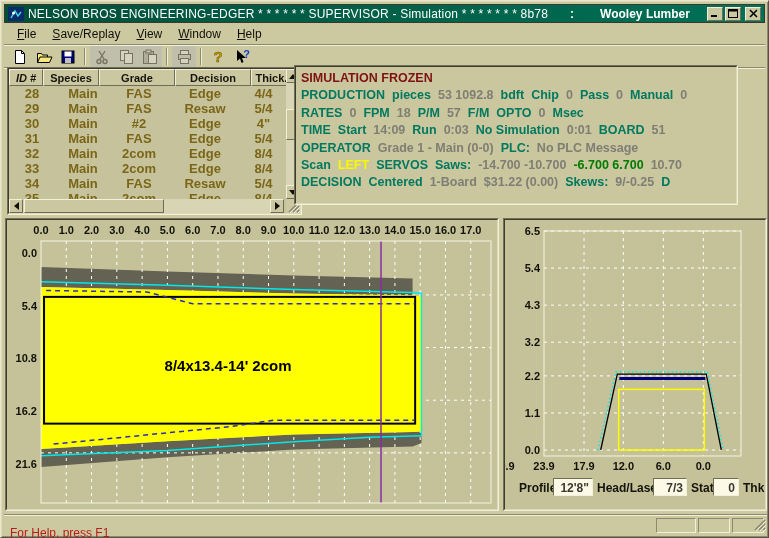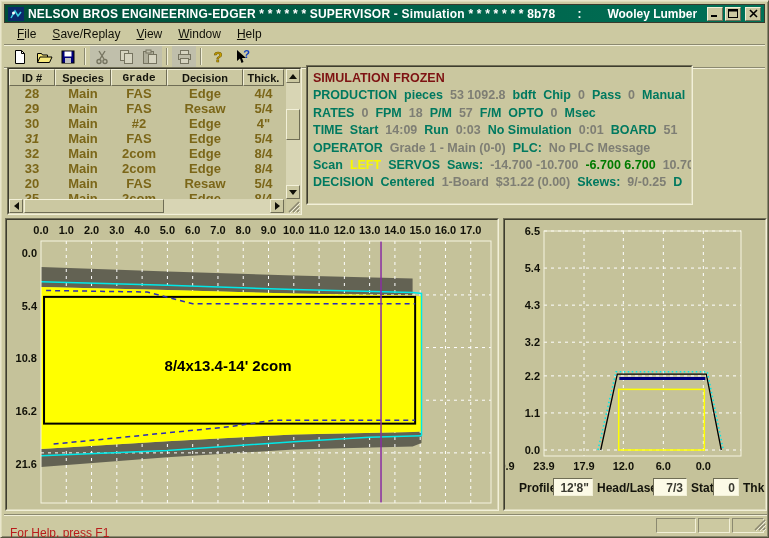--- a/index.html
+++ b/index.html
@@ -8,21 +8,21 @@
   *{box-sizing:border-box}
 
   #win{position:relative;width:769px;height:538px;background:#ccc9a1;overflow:hidden;
        border:1px solid;border-color:#e9e6cb #55533d #55533d #e9e6cb;
        box-shadow:inset 1px 1px 0 #dddab8, inset -1px -1px 0 #8b8970}
 
   
   .titlebar{position:absolute;left:3px;top:3px;right:3px;height:19px;display:flex;align-items:center;
             background:linear-gradient(90deg,#004f39,#007157);padding:0 3px;
             border:1px solid #3a3a2c}
-  .title-text{color:#fff;font-size:12px;font-weight:bold;white-space:nowrap;margin-left:4px;letter-spacing:.2px}
+  .title-text{color:#fff;font-size:12px;font-weight:normal;white-space:nowrap;margin-left:4px;letter-spacing:.2px}
   .title-sep{color:#fff;font-size:12px;font-weight:bold;margin:0 26px 0 22px}
   .title-client{color:#fff;font-size:12px;font-weight:bold}
   .title-spacer{flex:1}
   .win-btn{width:16px;height:14px;margin-left:2px;background:#cbc8a1;display:flex;align-items:center;justify-content:center;
            border:1px solid;border-color:#f2f0d8 #6f6d55 #6f6d55 #f2f0d8;flex:none}
   .win-btn.close{margin-left:4px}
   .app-icon{width:16px;height:14px;flex:none;display:block}
 
   
   .menubar{position:absolute;left:3px;top:23px;right:1px;height:19px;display:flex;align-items:center;
@@ -61,21 +61,21 @@
           display:flex;align-items:center;justify-content:center}
   .sb-thumb{position:absolute;background:#cbc8a1;border:1px solid;border-color:#f2f0d8 #6f6d55 #6f6d55 #f2f0d8}
   .arr{width:0;height:0;border:4px solid transparent}
   .arr.up{border-bottom:5px solid #101008;margin-top:-4px}
   .arr.down{border-top:5px solid #101008;margin-bottom:-4px}
   .arr.left{border-right:5px solid #101008;margin-left:-4px}
   .arr.right{border-left:5px solid #101008;margin-right:-4px}
   .grip{position:absolute;right:0;bottom:0;width:14px;height:14px;background:#ccc9a1}
 
   
-  #info-panel{left:305px;top:64px;width:387px;height:140px}
+  #info-panel{left:293px;top:64px;width:444px;height:140px}
   #info-panel>.inner{background:#cac79f;padding:3px 5px;overflow:hidden}
   .sim-line{white-space:nowrap;line-height:17.4px;font-size:12.5px;font-weight:bold;height:17.4px}
   .seg{margin-right:7px}
   .seg.lab{color:#00795f}
   .seg.val{color:#7e7e74}
   .seg.warn{color:#7e1212}
   .seg.hot{color:#f8f800}
   .seg.good{color:#007a00}
 
   
@@ -195,23 +195,23 @@
         <svg width="17" height="16">
           <path d="M3 1 L3 12 L6 9.5 L7.5 14 L9.5 13 L8 9 L12 9 z" fill="#000"></path>
           <text x="12.5" y="9" text-anchor="middle" font-size="11" font-weight="bold" fill="#1040c0">?</text>
         </svg>
       </span>
     </div>
 
   <div class="panel" id="table-panel">
     <div class="inner">
       <div class="tbl-header" id="tbl-header">
-          <span class="tbl-hcell" style="width: 46px;">ID #</span>
+          <span class="tbl-hcell" style="width: 34px; font-style: italic;">ID #</span>
           <span class="tbl-hcell" style="width: 56px;">Species</span>
-          <span class="tbl-hcell" style="width: 56px; font-family: Liberation Mono, monospace;">Grade</span>
+          <span class="tbl-hcell" style="width: 76px;">Grade</span>
           <span class="tbl-hcell" style="width: 76px;">Decision</span>
           <span class="tbl-hcell" style="width: 41px;">Thick.</span>
         </div>
       <div class="tbl-rows" id="tbl-rows">
           <div class="tbl-row">
             <span class="tbl-cell" style="width: 46px;">28</span>
             <span class="tbl-cell" style="width: 56px;">Main</span>
             <span class="tbl-cell" style="width: 56px;">FAS</span>
             <span class="tbl-cell" style="width: 76px;">Edge</span>
             <span class="tbl-cell" style="width: 41px;">4/4</span>
@@ -224,42 +224,42 @@
             <span class="tbl-cell" style="width: 41px;">5/4</span>
           </div>
           <div class="tbl-row">
             <span class="tbl-cell" style="width: 46px;">30</span>
             <span class="tbl-cell" style="width: 56px;">Main</span>
             <span class="tbl-cell" style="width: 56px;">#2</span>
             <span class="tbl-cell" style="width: 76px;">Edge</span>
             <span class="tbl-cell" style="width: 41px;">4"</span>
           </div>
           <div class="tbl-row">
-            <span class="tbl-cell" style="width: 46px; font-style: italic;">31</span>
+            <span class="tbl-cell" style="width: 46px;">31</span>
             <span class="tbl-cell" style="width: 56px;">Main</span>
             <span class="tbl-cell" style="width: 56px;">FAS</span>
             <span class="tbl-cell" style="width: 76px;">Edge</span>
             <span class="tbl-cell" style="width: 41px;">5/4</span>
           </div>
           <div class="tbl-row">
             <span class="tbl-cell" style="width: 46px;">32</span>
             <span class="tbl-cell" style="width: 56px;">Main</span>
             <span class="tbl-cell" style="width: 56px;">2com</span>
             <span class="tbl-cell" style="width: 76px;">Edge</span>
             <span class="tbl-cell" style="width: 41px;">8/4</span>
           </div>
           <div class="tbl-row">
             <span class="tbl-cell" style="width: 46px;">33</span>
             <span class="tbl-cell" style="width: 56px;">Main</span>
             <span class="tbl-cell" style="width: 56px;">2com</span>
             <span class="tbl-cell" style="width: 76px;">Edge</span>
             <span class="tbl-cell" style="width: 41px;">8/4</span>
           </div>
           <div class="tbl-row">
-            <span class="tbl-cell" style="width: 46px;">20</span>
+            <span class="tbl-cell" style="width: 46px;">34</span>
             <span class="tbl-cell" style="width: 56px;">Main</span>
             <span class="tbl-cell" style="width: 56px;">FAS</span>
             <span class="tbl-cell" style="width: 76px;">Resaw</span>
             <span class="tbl-cell" style="width: 41px;">5/4</span>
           </div>
           <div class="tbl-row">
             <span class="tbl-cell" style="width: 46px;">35</span>
             <span class="tbl-cell" style="width: 56px;">Main</span>
             <span class="tbl-cell" style="width: 56px;">2com</span>
             <span class="tbl-cell" style="width: 76px;">Edge</span>

